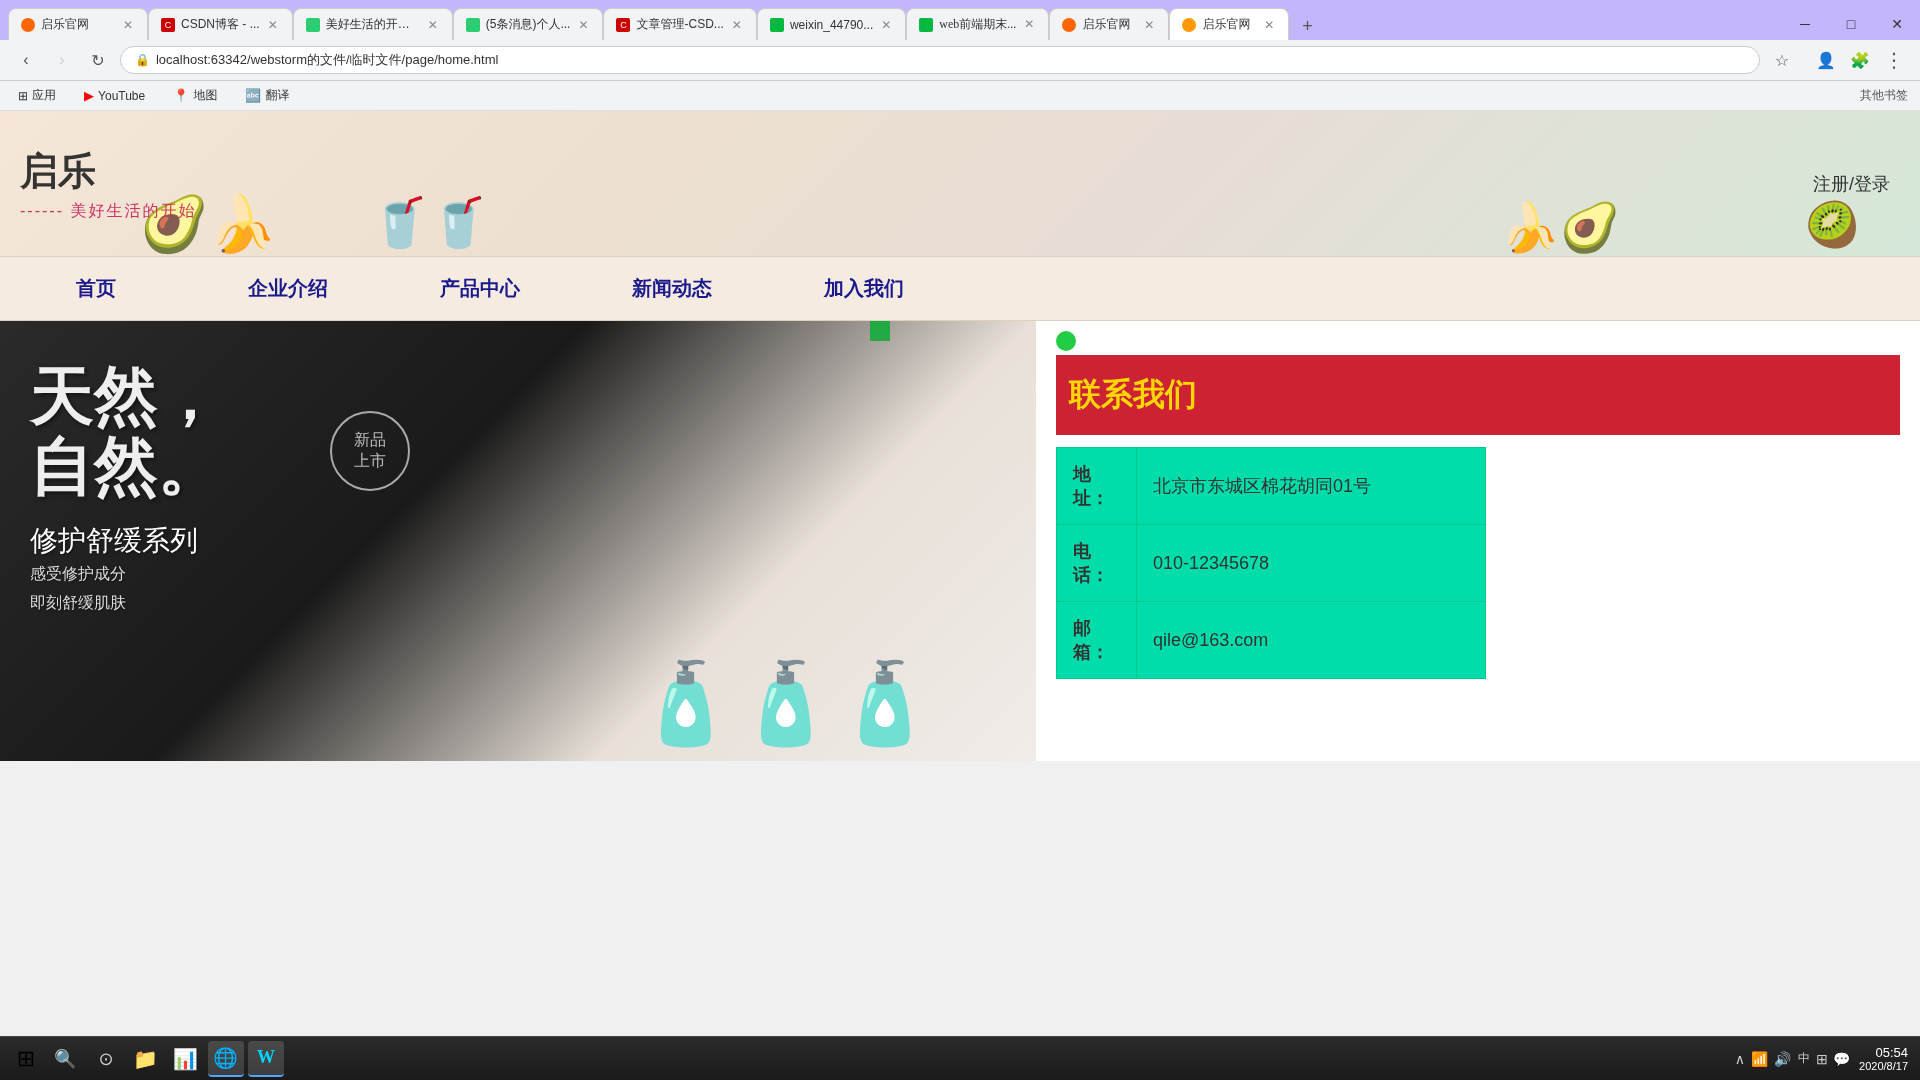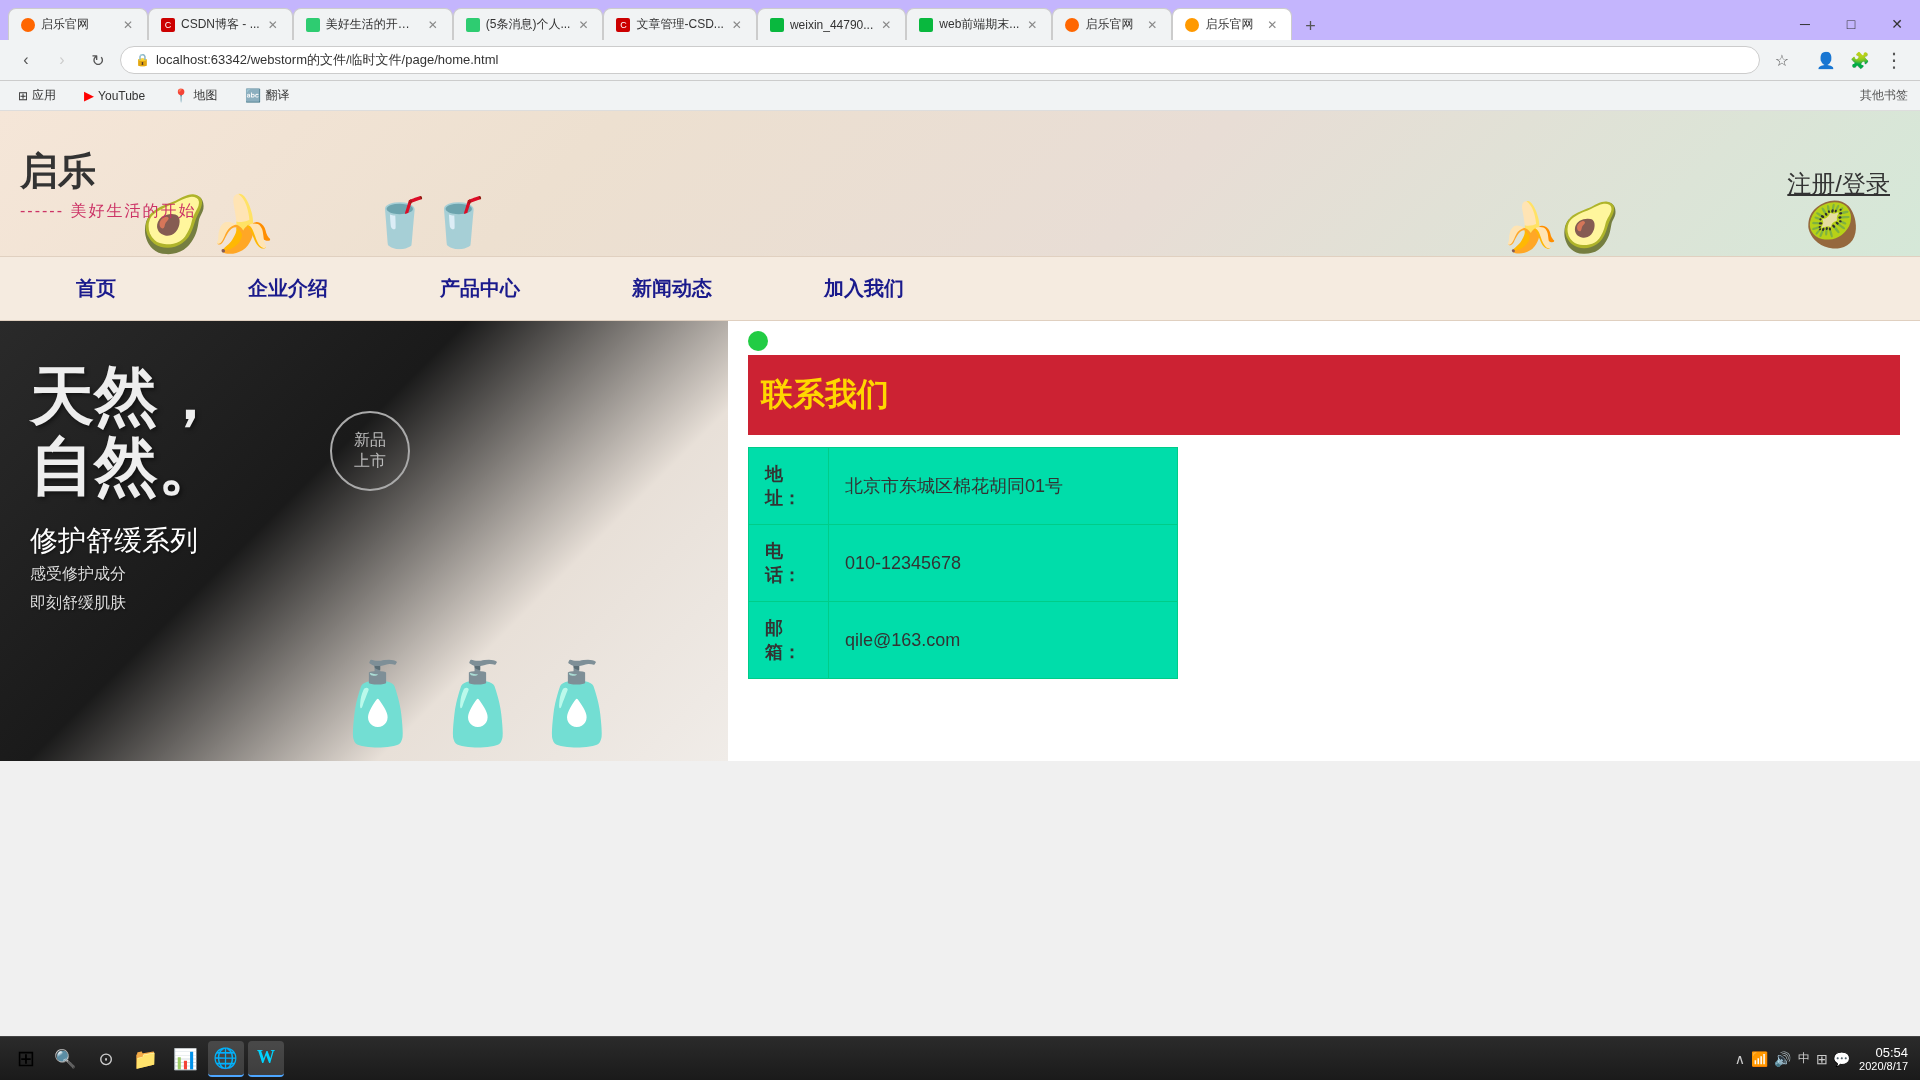--- a/index.html
+++ b/index.html
@@ -31,32 +31,32 @@
 
     
     .site-header { position: relative; width: 100%; height: 145px; background: linear-gradient(135deg, #f5e6d8 0%, #ede0d0 30%, #e8ddd5 60%, #d5e8d8 100%); overflow: hidden; display: flex; align-items: center; }
 
     .site-logo { position: relative; z-index: 10; margin-left: 20px; }
     .site-logo-text { font-size: 38px; font-weight: bold; color: #333; font-family: 'Microsoft YaHei', serif; }
     .site-tagline { color: #cc3366; font-size: 16px; margin-top: 4px; letter-spacing: 2px; }
     .tagline-dashes { color: #cc3366; }
 
     .header-login { position: absolute; right: 30px; top: 50%; transform: translateY(-50%); z-index: 10; }
-    .login-btn { color: #333; font-size: 24px; cursor: pointer; text-decoration: underline; }
+    .login-btn { color: #333; font-size: 18px; cursor: pointer; }
 
     
     .site-nav { background: #f5ebe0; border-top: 1px solid #e0d0c0; border-bottom: 1px solid #e0d0c0; }
     .nav-list { display: flex; list-style: none; align-items: center; width: 960px; }
     .nav-item { flex: 1; text-align: center; padding: 18px 0; font-size: 20px; color: #1a1a8c; font-weight: bold; cursor: pointer; }
 
     
     .main-content { display: flex; width: 100%; }
 
     
-    .hero-section { width: 728px; min-height: 440px; background: linear-gradient(135deg, #2a2a2a 0%, #1a1a1a 40%, #e8e0d8 70%, #f0ece8 100%); position: relative; overflow: hidden; }
+    .hero-section { width: 1036px; min-height: 440px; background: linear-gradient(135deg, #2a2a2a 0%, #1a1a1a 40%, #e8e0d8 70%, #f0ece8 100%); position: relative; overflow: hidden; }
     .hero-text-area { position: absolute; top: 40px; left: 30px; z-index: 5; }
     .hero-title { font-size: 64px; font-weight: bold; color: #fff; line-height: 1.1; text-shadow: 2px 2px 4px rgba(0,0,0,0.5); }
     .hero-title span { color: #eee; }
     .hero-subtitle-1 { font-size: 28px; color: #fff; margin-top: 20px; text-shadow: 1px 1px 3px rgba(0,0,0,0.5); }
     .hero-desc { font-size: 16px; color: #ddd; line-height: 1.8; text-shadow: 1px 1px 2px rgba(0,0,0,0.5); }
     .new-badge { position: absolute; top: 90px; left: 330px; width: 80px; height: 80px; border-radius: 50%; border: 2px solid #aaa; display: flex; flex-direction: column; align-items: center; justify-content: center; font-size: 16px; color: #bbb; z-index: 10; }
     .product-image-area { position: absolute; right: 0; bottom: 0; width: 500px; height: 300px; display: flex; align-items: flex-end; justify-content: center; }
     .product-bottles { font-size: 80px; margin-bottom: 10px; filter: grayscale(30%); }
 
     
@@ -116,21 +116,21 @@
       <span class="tab-title">文章管理-CSD...</span>
       <span class="close-btn">✕</span>
     </div>
 
     <div class="tab" style="min-width:140px;max-width:160px;">
       <span class="favicon" style="width:14px;height:14px;background:#09b83e;border-radius:2px;display:inline-block;flex-shrink:0;"></span>
       <span class="tab-title">weixin_44790...</span>
       <span class="close-btn">✕</span>
     </div>
 
-    <div class="tab" style="min-width:140px;max-width:160px;">
+    <div class="tab" style="min-width:140px;max-width:160px;font-family:Liberation Serif, serif;">
       <span class="favicon" style="width:14px;height:14px;background:#09b83e;border-radius:2px;display:inline-block;flex-shrink:0;"></span>
       <span class="tab-title">web前端期末...</span>
       <span class="close-btn">✕</span>
     </div>
 
     <div class="tab" style="min-width:120px;max-width:150px;">
       <span class="favicon" style="width:14px;height:14px;background:#ff6600;border-radius:50%;display:inline-block;flex-shrink:0;"></span>
       <span class="tab-title">启乐官网</span>
       <span class="close-btn">✕</span>
     </div>

